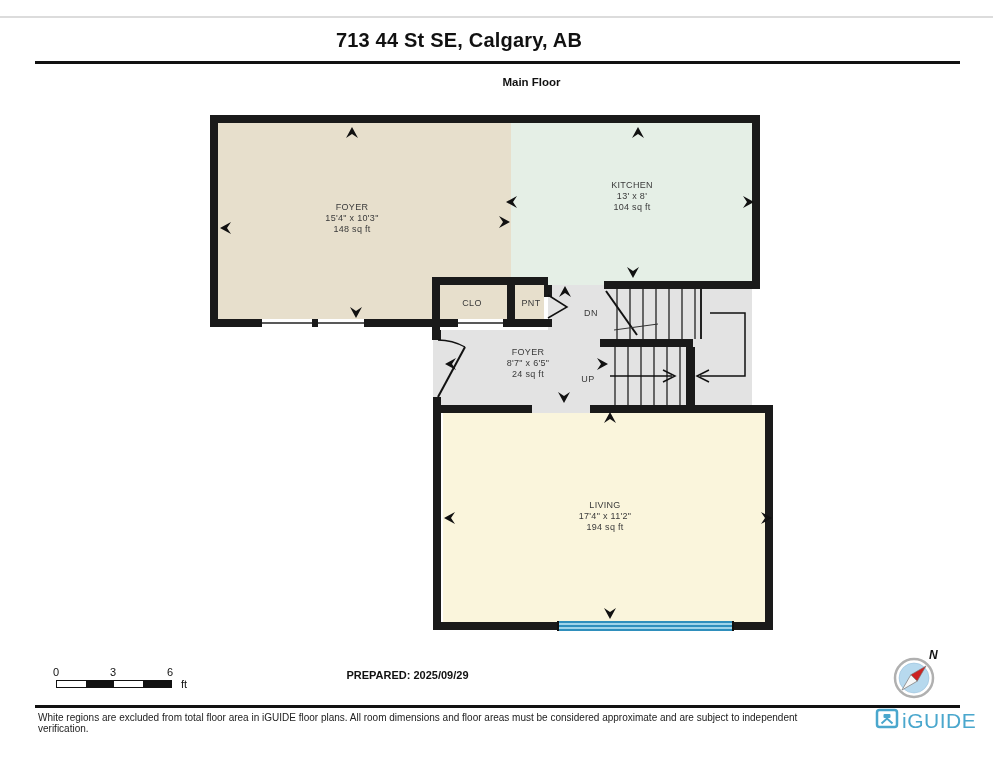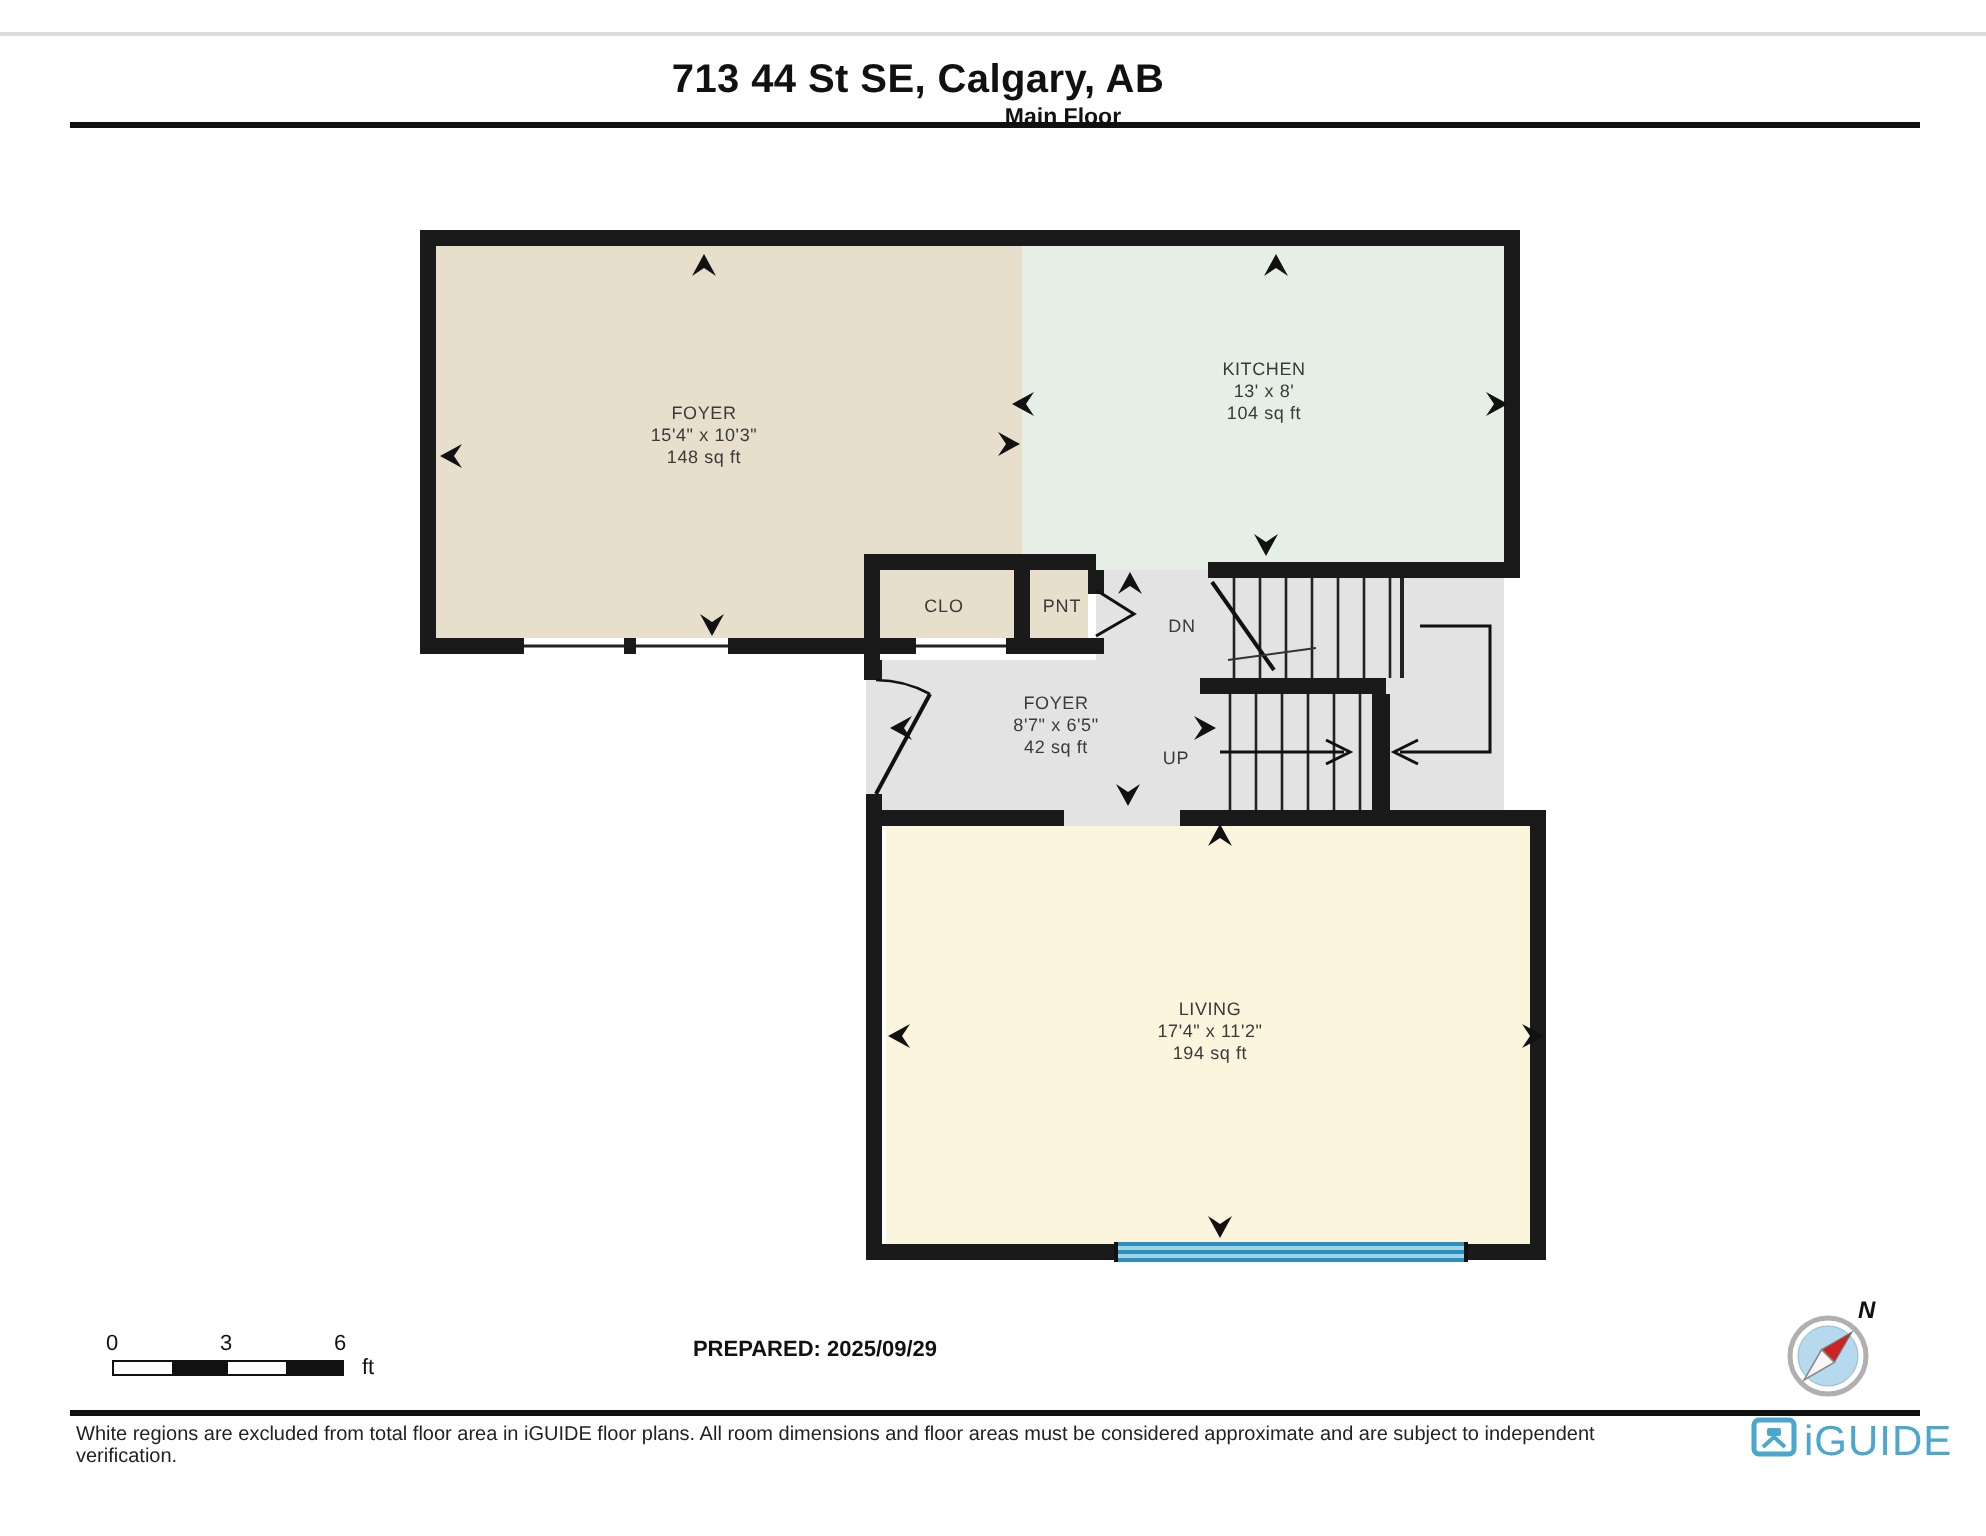--- a/index.html
+++ b/index.html
@@ -4,21 +4,21 @@
 <style>
   html,body{margin:0;padding:0;background:#fff;}
   body{width:993px;height:768px;position:relative;overflow:hidden;
        font-family:"Liberation Sans","DejaVu Sans",sans-serif;color:#111;}
   .abs{position:absolute;}
   
   #page-top-border{left:0;top:16px;width:993px;height:2px;background:#dcdcdc;}
   #plan-title{left:0;top:29px;width:918px;text-align:center;
               font-size:20px;font-weight:bold;letter-spacing:0.2px;}
   #title-rule{left:35px;top:61px;width:925px;height:3px;background:#111;}
-  #subheader{left:0;top:52px;width:993px;display:flex;justify-content:center;}
+  #subheader{left:0;top:75px;width:993px;display:flex;justify-content:center;}
   #subheader .inner{display:flex;transform:translateX(40px);}
   #floor-label{font-size:11.5px;font-weight:bold;margin-right:10px;line-height:15px;}
   .area-col{font-size:11.5px;line-height:15px;}
   
   .fill{position:absolute;}
   .dining{background:#e7dfcc;}
   .kitchen{background:#e5efe6;}
   .gray{background:#e3e3e3;}
   .living-f{background:#faf5dc;}
   .wall{position:absolute;background:#1a1a1a;}
@@ -167,21 +167,21 @@
 <div class="room-label" style="left:632px;top:196px;">
   <div>KITCHEN</div>
     <div>13' x 8'</div>
     <div>104 sq ft</div>
 </div>
 <div class="small-label" style="left:472px;top:303px;">CLO</div>
 <div class="small-label" style="left:531px;top:303px;">PNT</div>
 <div class="room-label" style="left:528px;top:363px;">
   <div>FOYER</div>
     <div>8'7" x 6'5"</div>
-    <div>42 sq ft</div>
+    <div>24 sq ft</div>
 </div>
 <div class="room-label" style="left:605px;top:516px;">
   <div>LIVING</div>
     <div>17'4" x 11'2"</div>
     <div>194 sq ft</div>
 </div>
 <div class="small-label" style="left:591px;top:313px;">DN</div>
 <div class="small-label" style="left:588px;top:379px;">UP</div>
 
 <div class="abs" id="scalebar">

